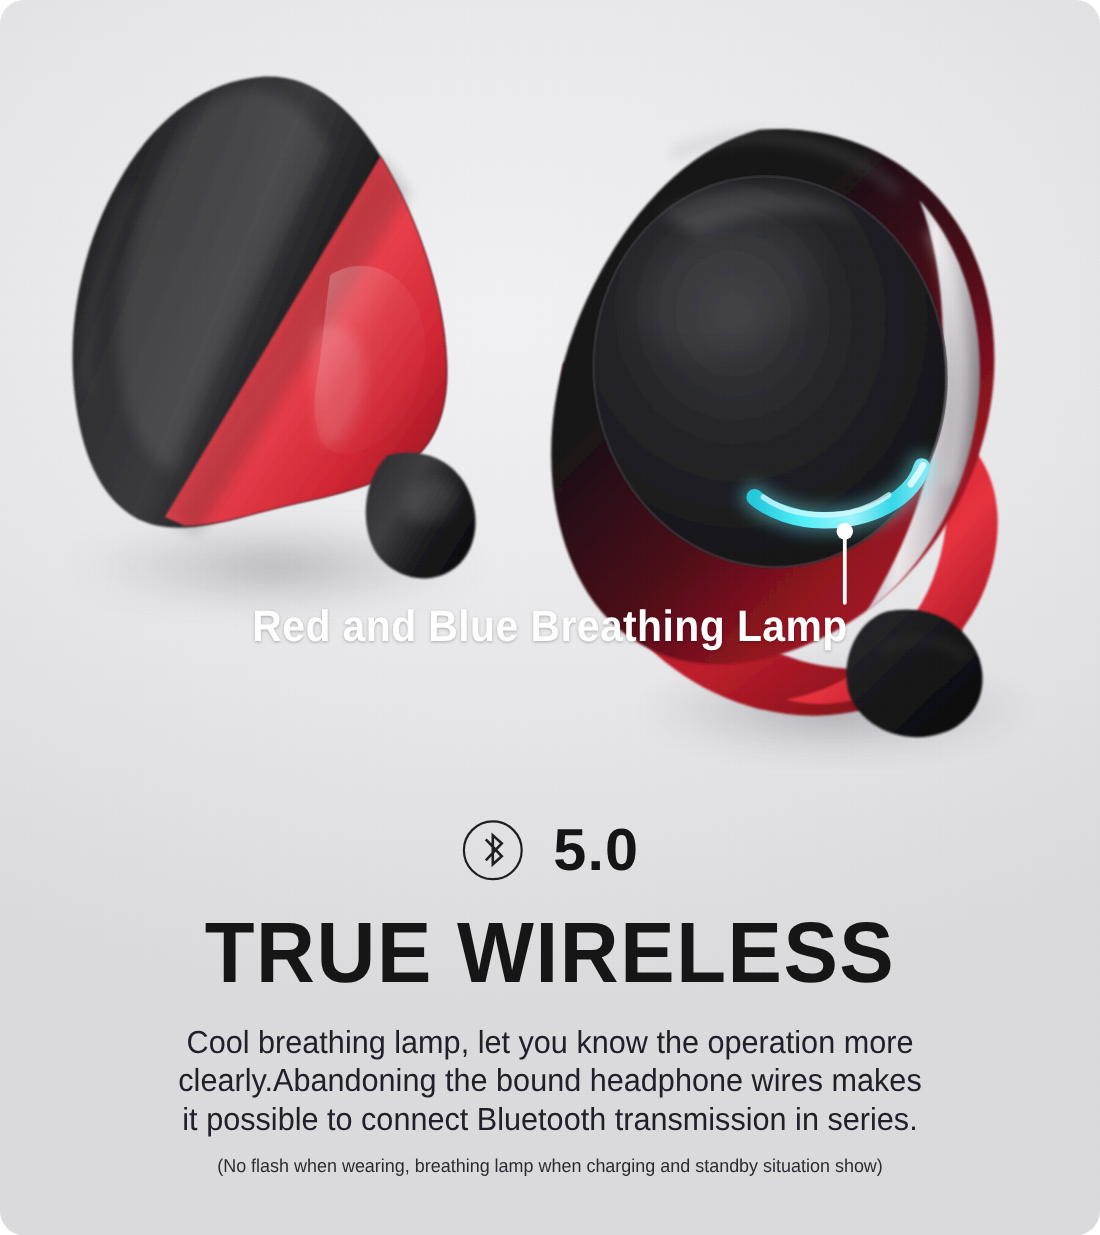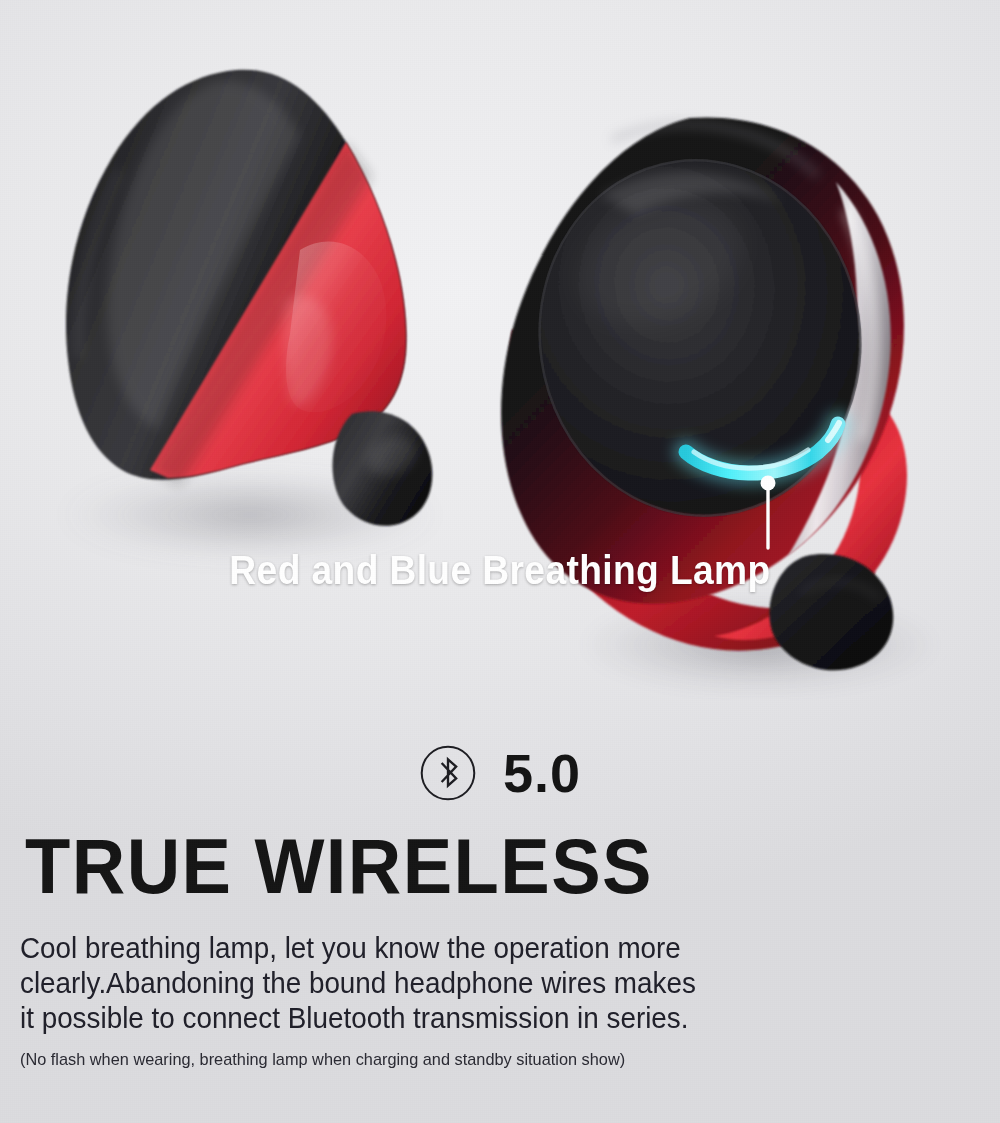--- a/index.html
+++ b/index.html
@@ -9,20 +9,21 @@
     background: #ffffff;
   }
   #page {
     position: relative;
     width: 1000px;
     height: 1123px;
     overflow: hidden;
     background:
       radial-gradient(ellipse 900px 620px at 46% 26%, #f2f2f4 0%, #eaeaec 48%, #e2e2e5 78%, #dcdcdf 100%);
     font-family: "Liberation Sans", sans-serif;
+    border-radius: 22px;
     -webkit-font-smoothing: antialiased;
   }
   
   #grain {
     position: absolute;
     inset: 0;
     pointer-events: none;
     opacity: .5;
     background-image:
       repeating-linear-gradient(0deg, rgba(0,0,0,.013) 0 1px, rgba(255,255,255,.013) 1px 2px),
@@ -56,21 +57,21 @@
     white-space: nowrap;
   }
 
   
   #copy {
     position: absolute;
     left: 0;
     top: 735px;
     width: 1000px;
     z-index: 50;
-    text-align: left;
+    text-align: center;
   }
   .bt-row {
     display: flex;
     align-items: center;
     justify-content: center;
     gap: 26px;
     height: 76px;
   }
   .bt-icon { width: 58px; height: 58px; display: block; }
   .bt-version {

